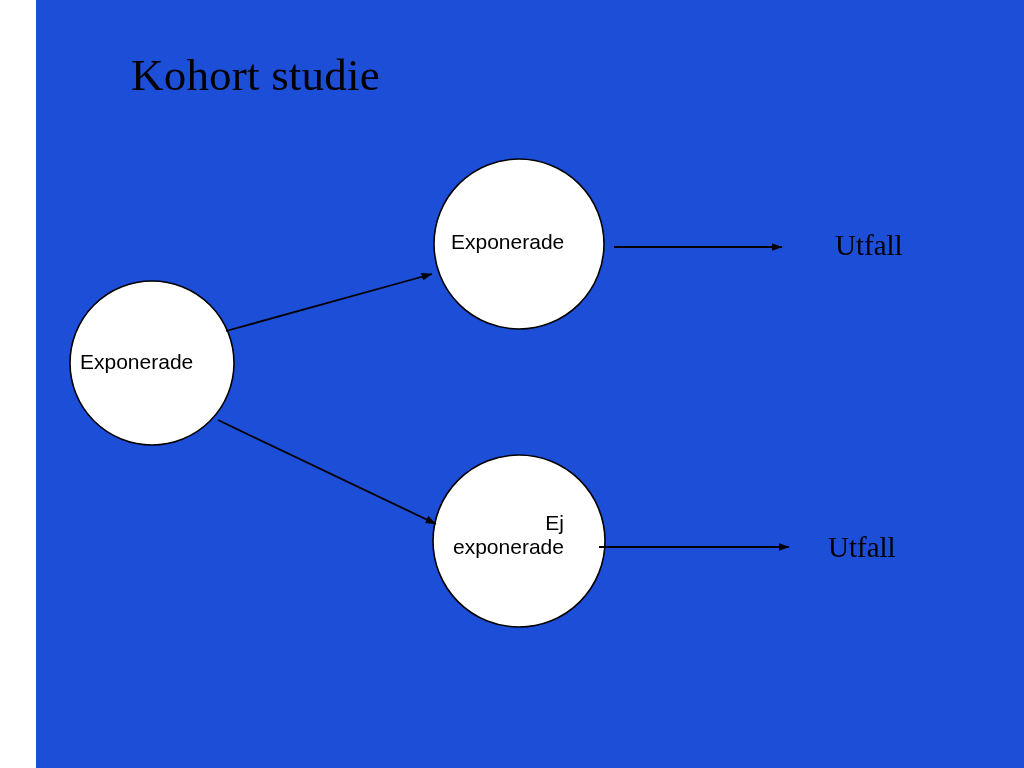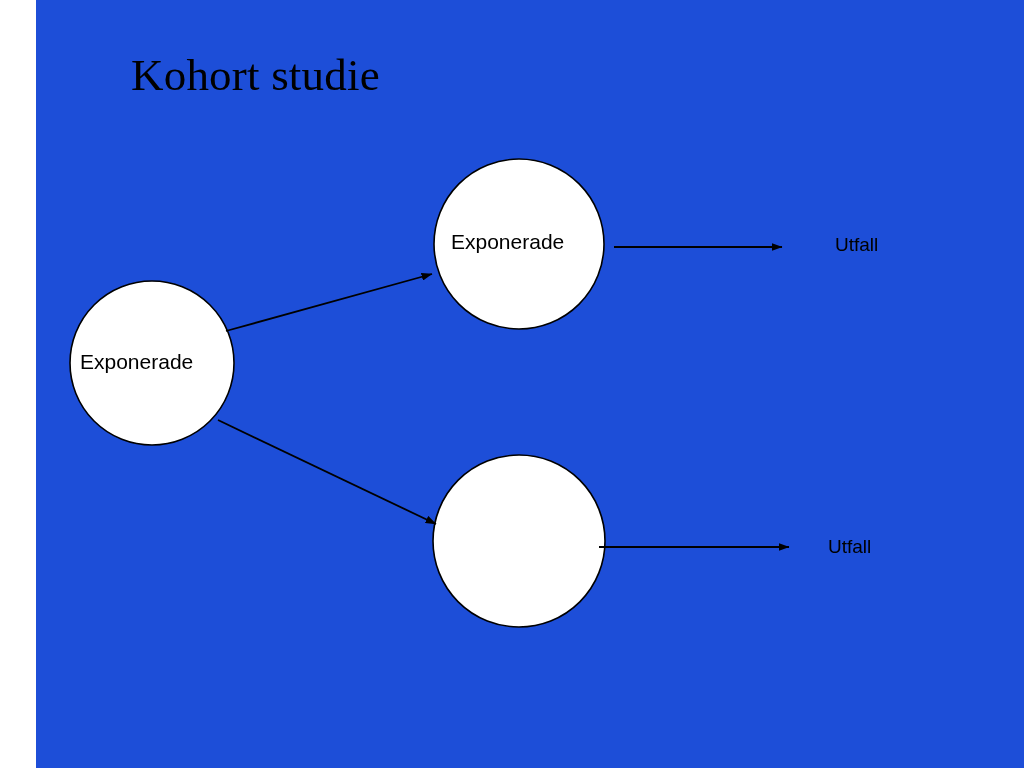--- a/index.html
+++ b/index.html
@@ -58,22 +58,22 @@
   .node-label.exponerade {
     left: 415px;
     top: 230px;
   }
   .node-label.ej-exponerade {
     left: 417px;
     top: 511px;
   }
   .outcome-label {
     position: absolute;
-    font-family: Liberation Sans, sans-serif;
-    font-size: 19px;
+    font-family: Liberation Serif, serif;
+    font-size: 29px;
     line-height: 30px;
     color: #000000;
     white-space: nowrap;
   }
   .outcome-label.top {
     left: 799px;
     top: 230px;
   }
   .outcome-label.bottom {
     left: 792px;
@@ -106,18 +106,20 @@
 
     <line x1="578" y1="247" x2="746" y2="247" stroke="#000000" stroke-width="2.2" marker-end="url(#arrowhead)"></line>
 
     <line x1="563" y1="547" x2="753" y2="547" stroke="#000000" stroke-width="2.2" marker-end="url(#arrowhead)"></line>
   </svg>
 
   <div class="node-label population">Exponerade</div>
 
   <div class="node-label exponerade">Exponerade</div>
 
+  <div class="node-label ej-exponerade">Ej
+exponerade</div>
 
   <div class="outcome-label top">Utfall</div>
 
   <div class="outcome-label bottom">Utfall</div>
 
 </div>
 
 </body></html>

